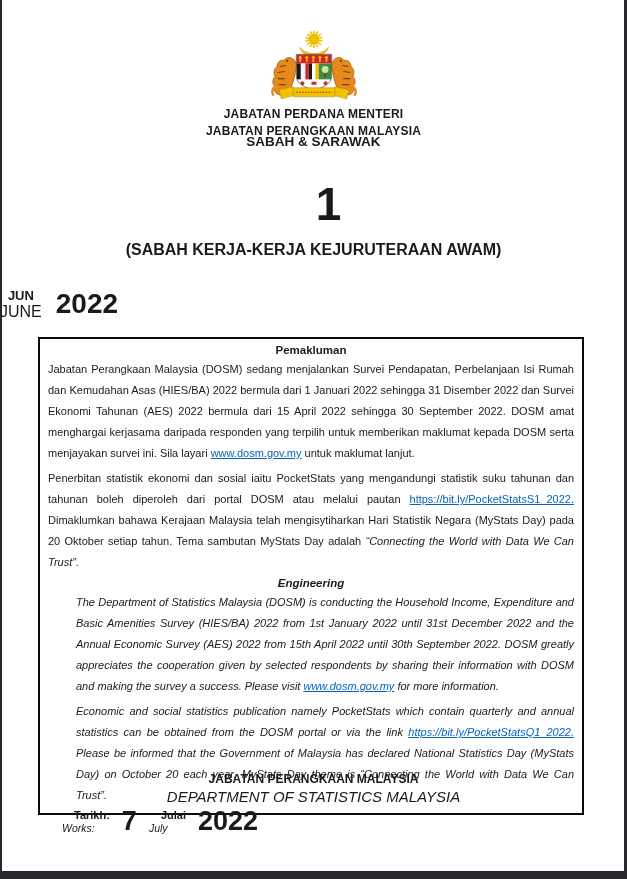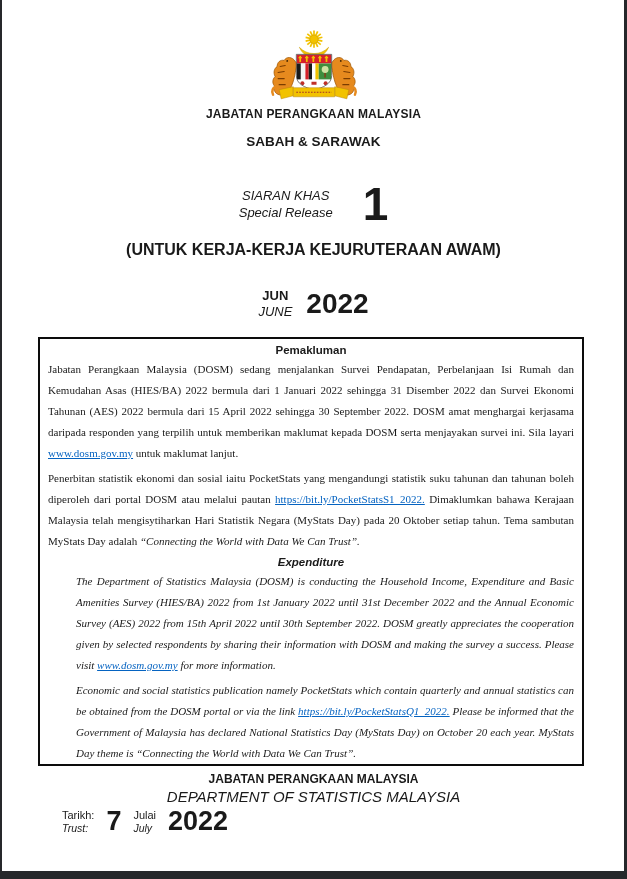--- a/index.html
+++ b/index.html
@@ -24,45 +24,45 @@
   .hdr{top:106px;font-weight:bold;font-size:12px;line-height:17px;letter-spacing:.2px;}
   .region{top:134px;font-weight:bold;font-size:13.5px;}
 
   .release{top:181px;display:flex;justify-content:center;align-items:center;width:100%;}
   .release-labels{font-style:italic;font-size:13px;line-height:17px;text-align:center;}
   .release-number{font-weight:bold;font-size:46px;line-height:46px;margin-left:30px;}
 
   .title-my{top:241px;font-weight:bold;font-size:16px;}
   .title-en{top:263px;font-style:italic;font-size:15.5px;}
 
-  .period{top:288px;display:flex;justify-content:center;align-items:center;width:100%;}
+  .period{top:288px;display:flex;justify-content:flex-start;align-items:center;width:100%;}
   .period-month{text-align:center;line-height:16px;}
   .month-my{font-weight:bold;font-size:13px;}
-  .month-en{font-style:italic;font-size:13px;}
+  .month-en{font-size:16px;}
   .period-year{font-weight:bold;font-size:28px;line-height:28px;margin-left:14px;}
 
   .notice-box{
-    top:337px;left:38px;width:546px;height:429px;
+    top:337px;left:38px;width:546px;height:478px;
     border:2px solid #0c0c0c;
     box-sizing:border-box;
     padding:3px 8px 0 8px;
   }
   .box-heading{text-align:center;font-weight:bold;font-size:11.5px;margin:2px 0 3px 0;}
   .box-heading.en{font-style:italic;}
-  .para{font-size:11px;line-height:21px;text-align:justify;margin:0 0 4px 0;font-family:Liberation Serif, serif;}
+  .para{font-size:11px;line-height:21px;text-align:justify;margin:0 0 4px 0;}
   .para.en{font-style:italic;margin-left:28px;}
   .doc-link{color:#0563C1;text-decoration:underline;cursor:pointer;}
   .quote{font-style:italic;}
 
   .footer-org{top:772px;font-weight:bold;font-size:12px;line-height:15px;}
   .footer-org-en{top:788px;font-style:italic;font-size:15px;}
 
   .dateline{top:806px;left:62px;display:flex;align-items:center;}
   .date-labels{line-height:13px;}
-  .lbl-my{font-weight:normal;font-size:11px;}
+  .lbl-my{font-weight:bold;font-size:11px;margin-left:12px;}
   .lbl-en{font-style:italic;font-size:10.5px;}
   .date-day{font-weight:bold;font-size:27px;margin:0 12px;}
   .date-month{line-height:13px;text-align:left;}
   .date-year{font-weight:bold;font-size:27px;margin-left:12px;}
 </style>
 </head>
 <body>
 
 <div class="page">
   <div class="edge-left"></div>
@@ -156,64 +156,61 @@
 
     <g>
       <path d="M13,61 L27,58 L27,67 L15,70 Z" fill="#F2C200" stroke="#B8860B" stroke-width="0.5"></path>
       <path d="M82,61 L68,58 L68,67 L80,70 Z" fill="#F2C200" stroke="#B8860B" stroke-width="0.5"></path>
       <path d="M27,59 h41 v9 h-41 z" fill="#F2C200" stroke="#B8860B" stroke-width="0.5"></path>
       <line x1="30" y1="63.5" x2="65" y2="63.5" stroke="#A03028" stroke-width="1.2" stroke-dasharray="1.6 1.3"></line>
     </g>
   </svg>
 
   <div class="abs center hdr">
+    <div>JABATAN PERDANA MENTERI</div>
     <div>JABATAN PERANGKAAN MALAYSIA</div>
   </div>
 
   <div class="abs center region">SABAH &amp; SARAWAK</div>
 
   <div class="abs release">
-    <div class="release-labels">
-      <div>SIARAN KHAS</div>
-      <div>Special Release</div>
-    </div>
     <div class="release-number">1</div>
   </div>
 
-  <div class="abs center title-my">(UNTUK KERJA-KERJA KEJURUTERAAN AWAM)</div>
+  <div class="abs center title-my">(SABAH KERJA-KERJA KEJURUTERAAN AWAM)</div>
 
   <div class="abs period">
     <div class="period-month">
       <div class="month-my">JUN</div>
       <div class="month-en">JUNE</div>
     </div>
     <div class="period-year">2022</div>
   </div>
 
   <div class="abs notice-box">
     <div class="box-heading">Pemakluman</div>
 
     <p class="para"><span>Jabatan Perangkaan Malaysia (DOSM) sedang menjalankan Survei Pendapatan, Perbelanjaan Isi Rumah dan Kemudahan Asas (HIES/BA) 2022 bermula dari 1 Januari 2022 sehingga 31 Disember 2022 dan Survei Ekonomi Tahunan (AES) 2022 bermula dari 15 April 2022 sehingga 30 September 2022.  DOSM amat menghargai kerjasama daripada responden yang terpilih untuk memberikan maklumat kepada DOSM  serta menjayakan survei ini. Sila layari </span><span class="doc-link">www.dosm.gov.my</span><span> untuk maklumat lanjut.</span></p>
 
     <p class="para"><span>Penerbitan statistik ekonomi dan sosial iaitu PocketStats yang mengandungi statistik suku tahunan dan tahunan boleh diperoleh dari portal DOSM atau melalui pautan </span><span class="doc-link">https://bit.ly/PocketStatsS1_2022.</span><span>  Dimaklumkan bahawa Kerajaan Malaysia telah mengisytiharkan Hari Statistik Negara (MyStats Day) pada 20 Oktober setiap tahun. Tema sambutan MyStats Day adalah </span><span class="quote">“Connecting the World with Data We Can Trust”.</span></p>
 
-    <div class="box-heading en">Expenditure</div>
+    <div class="box-heading en">Engineering</div>
 
     <p class="para en"><span>The Department of Statistics Malaysia (DOSM) is conducting the Household Income, Expenditure and Basic Amenities Survey (HIES/BA) 2022 from 1st January 2022 until 31st December 2022 and the Annual Economic Survey (AES) 2022 from 15th April 2022 until 30th September 2022. DOSM greatly appreciates the cooperation given by selected respondents by sharing their information with DOSM and making the survey a success. Please visit </span><span class="doc-link">www.dosm.gov.my</span><span> for more information.</span></p>
 
     <p class="para en"><span>Economic and social statistics publication namely PocketStats which contain quarterly and annual statistics can be obtained from the DOSM portal or via the link </span><span class="doc-link">https://bit.ly/PocketStatsQ1_2022.</span><span> Please be informed that the Government of Malaysia has declared National Statistics Day (MyStats Day) on October 20 each year. MyStats Day theme is </span><span class="quote">“Connecting the World with Data We Can Trust”.</span></p>
   </div>
 
   <div class="abs center footer-org">JABATAN PERANGKAAN MALAYSIA</div>
   <div class="abs center footer-org-en">DEPARTMENT OF STATISTICS MALAYSIA</div>
 
   <div class="abs dateline">
     <div class="date-labels">
       <div class="lbl-my">Tarikh:</div>
-      <div class="lbl-en">Trust:</div>
+      <div class="lbl-en">Works:</div>
     </div>
     <div class="date-day">7</div>
     <div class="date-month">
       <div class="lbl-my">Julai</div>
       <div class="lbl-en">July</div>
     </div>
     <div class="date-year">2022</div>
   </div>
 </div>
 

